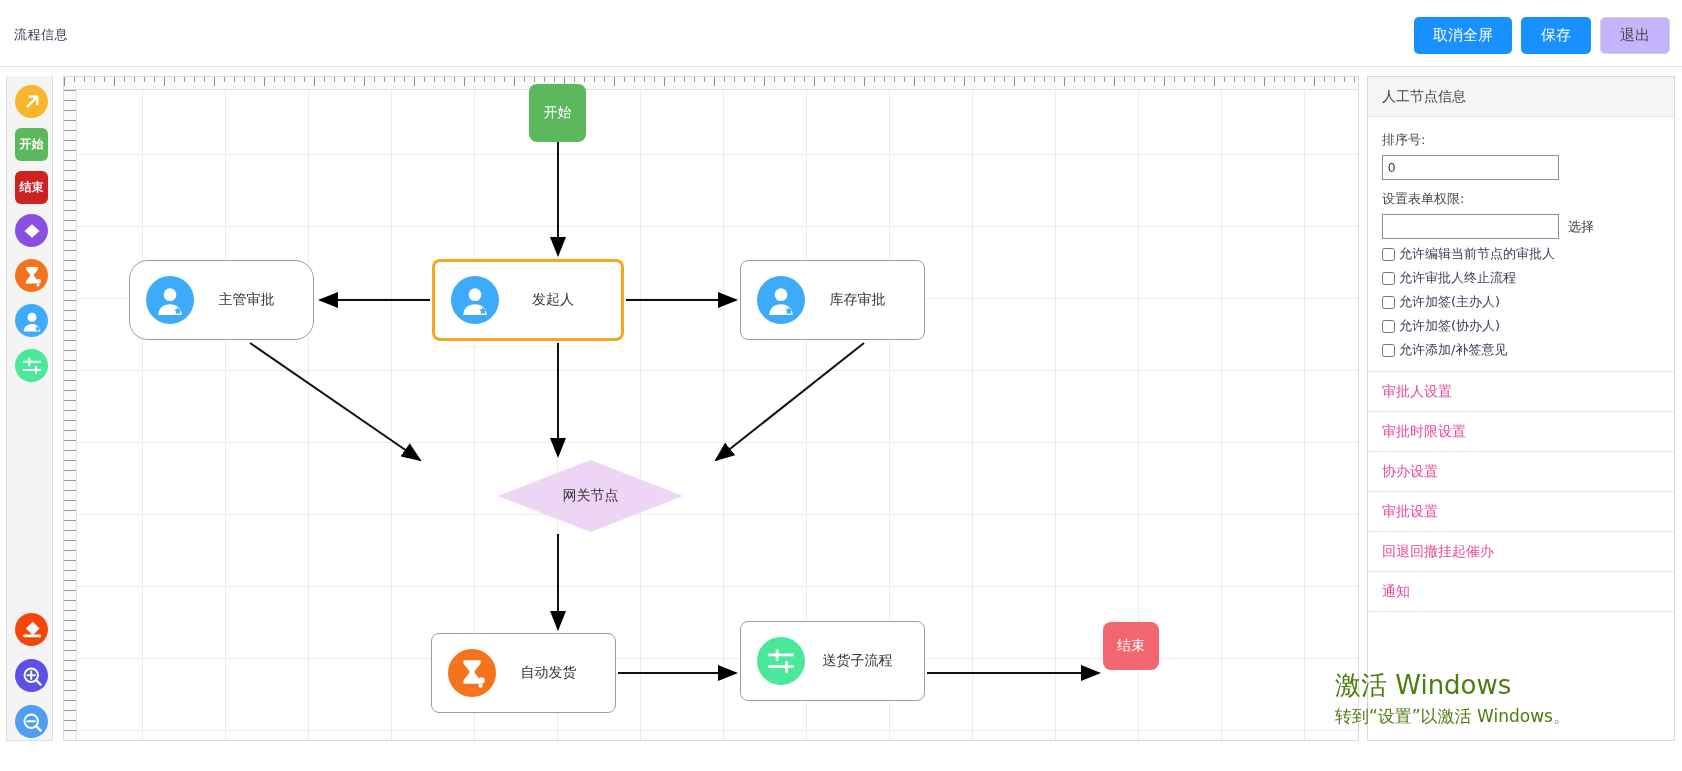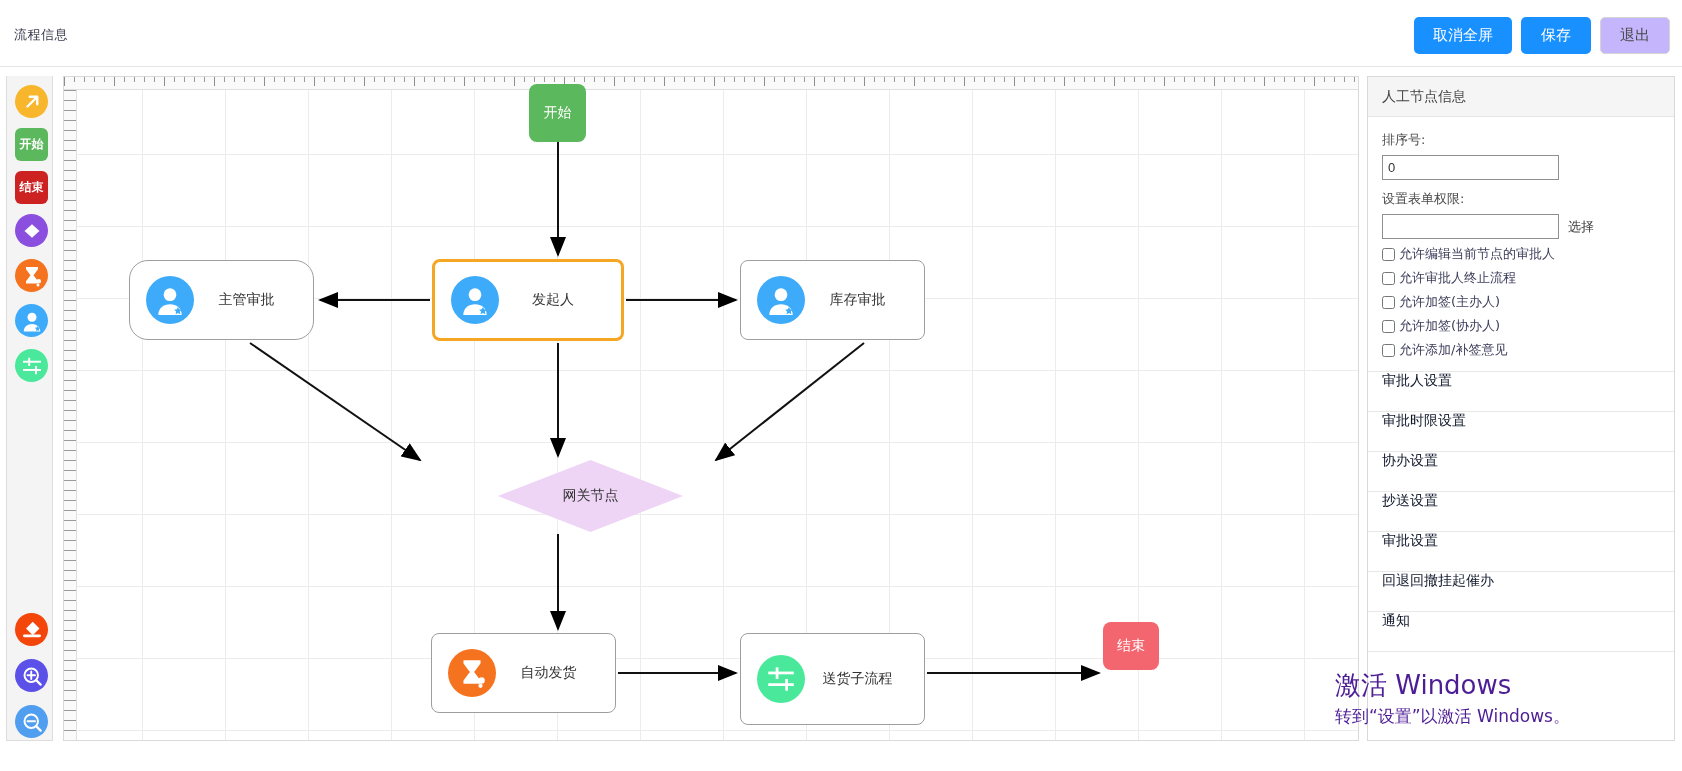--- a/index.html
+++ b/index.html
@@ -176,30 +176,30 @@
   .cb-row {
     display: flex; align-items: center;
     gap: 4px; margin: 6px 0 0 0;
     font-size: 13px; color: #3c3c5a;
   }
   .cb-row input { margin: 0; width: 13px; height: 13px; }
   .accordion { margin-top: 12px; border-top: 1px solid #e8e8e8; }
   .acc-item {
     height: 40px;
     border-bottom: 1px solid #e8e8e8;
-    display: flex; align-items: flex-start;
+    display: flex; align-items: center;
     padding-left: 14px;
-    font-size: 14px; color: #0f172a;
+    font-size: 14px; color: #ec4899;
     cursor: pointer;
     background: #fff;
   }
   
   .watermark {
     position: absolute; left: 1335px; top: 668px;
-    color: #4c1d95; pointer-events: none;
+    color: #4d7c0f; pointer-events: none;
     user-select: none;
   }
   .wm1 { font-size: 26px; }
   .wm2 { font-size: 17px; margin-top: 2px; }
 </style>
 </head>
 <body>
 
 <div id="app">
 
@@ -349,21 +349,21 @@
         <div class="node node-task" style="left: 367px; top: 556px; width: 185px; height: 80px;">
           <div class="node-ico" style="background: rgb(245, 115, 31);">
             <svg width="34" height="34" viewBox="0 0 32 32">
               <path d="M8 4h16v3l-6 8 6 8v3H8v-3l6-8-6-8z" fill="#fff"></path>
               <circle cx="25" cy="23" r="3" fill="#fff"></circle>
               <circle cx="24" cy="28" r="2" fill="#fff"></circle>
             </svg>
           </div>
           <div class="node-label">自动发货</div>
         </div>
-        <div class="node node-task" style="left: 676px; top: 556px; width: 185px; height: 92px;">
+        <div class="node node-task" style="left: 676px; top: 544px; width: 185px; height: 80px;">
           <div class="node-ico" style="background: rgb(73, 232, 154);">
             <svg width="34" height="34" viewBox="0 0 32 32">
               <rect x="4" y="9" width="24" height="2.6" fill="#fff"></rect>
               <rect x="4" y="20" width="24" height="2.6" fill="#fff"></rect>
               <rect x="11" y="5" width="2.6" height="11" fill="#fff"></rect>
               <rect x="20" y="16" width="2.6" height="11" fill="#fff"></rect>
             </svg>
           </div>
           <div class="node-label">送货子流程</div>
         </div>
@@ -410,23 +410,20 @@
         <div class="acc-item">
           <span>审批人设置</span>
         </div>
         <div class="acc-item">
           <span>审批时限设置</span>
         </div>
         <div class="acc-item">
           <span>协办设置</span>
         </div>
         <div class="acc-item">
-          <span>抄送设置</span>
-        </div>
-        <div class="acc-item">
           <span>审批设置</span>
         </div>
         <div class="acc-item">
           <span>回退回撤挂起催办</span>
         </div>
         <div class="acc-item">
           <span>通知</span>
         </div>
       </div>
   </div>

